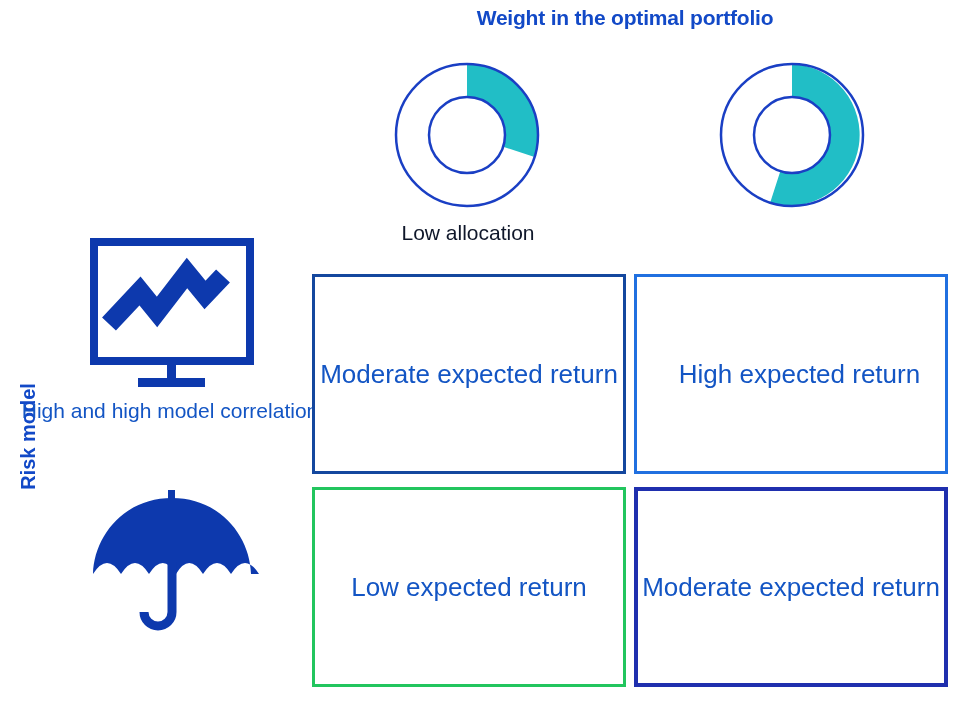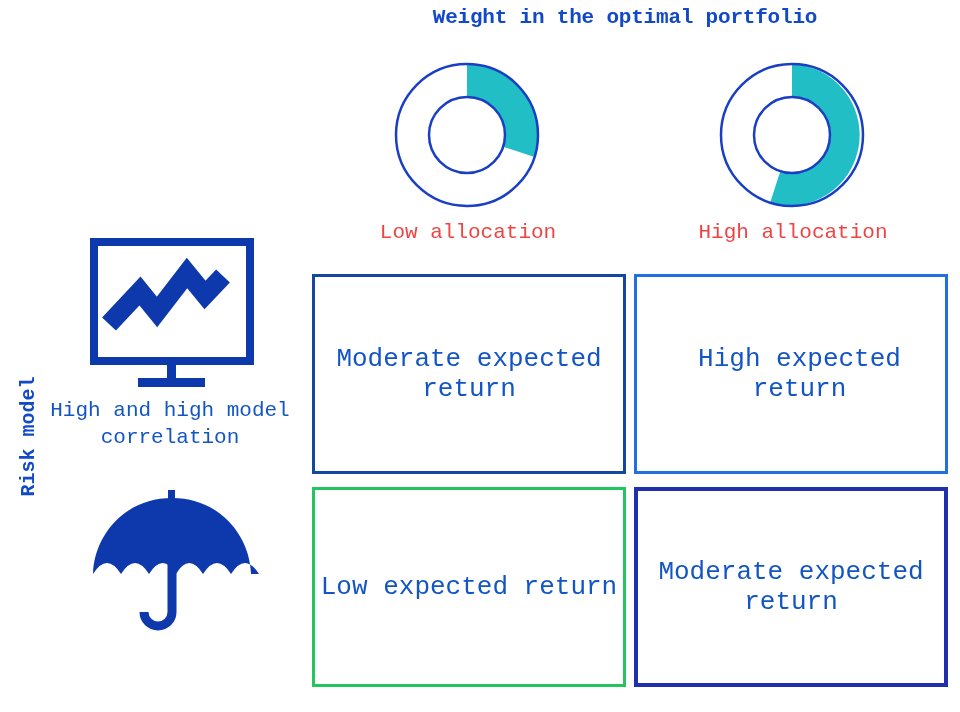--- a/index.html
+++ b/index.html
@@ -9,21 +9,20 @@
   }
   body {
     font-family: "Liberation Sans", sans-serif;
   }
   #canvas {
     position: relative;
     width: 960px;
     height: 712px;
     background: #ffffff;
     overflow: hidden;
-    font-family: Liberation Mono, monospace;
   }
 
   
   .chart-title {
     position: absolute;
     left: 290px;
     top: 6px;
     width: 670px;
     text-align: center;
     font-size: 21px;
@@ -56,21 +55,21 @@
   .donut-wrap.low  { left: 392px; top: 55px; }
   .donut-wrap.high { left: 717px; top: 55px; }
   .donut-wrap svg { display: block; }
 
   .col-label {
     position: absolute;
     top: 221px;
     width: 320px;
     text-align: center;
     font-size: 21px;
-    color: #ef4444;
+    color: #0f172a;
   }
   .col-label.low  { left: 308px; }
   .col-label.high { left: 633px; }
 
   
   .row-icon {
     position: absolute;
     width: 176px;
     height: 150px;
   }
@@ -130,21 +129,20 @@
   <div class="donut-wrap high">
     <svg width="152" height="160" viewBox="0 0 152 160">
 
       <path d="M 75 80 L 75 9 A 71 71 0 1 1 52.9 148.4 Z" fill="#21bec6" stroke="none"></path>
       <circle cx="75" cy="80" r="71" fill="none" stroke="#1a3fc4" stroke-width="2.5"></circle>
       <circle cx="75" cy="80" r="38" fill="#ffffff" stroke="#1a3fc4" stroke-width="2.5"></circle>
     </svg>
   </div>
 
   <div class="col-label low">Low allocation</div>
-  <div class="col-label high">High allocation</div>
 
   <div class="row-icon monitor">
     <svg width="176" height="150" viewBox="0 0 176 150">
       <rect x="10" y="4" width="156" height="119" fill="none" stroke="#0d39ad" stroke-width="8"></rect>
       <polyline points="25,86 56,53 73,74 103,35 121,57 139,38" fill="none" stroke="#0d39ad" stroke-width="19" stroke-linejoin="miter" stroke-linecap="butt"></polyline>
       <rect x="83" y="123" width="9" height="24" fill="#0d39ad"></rect>
       <rect x="54" y="140" width="67" height="9" fill="#0d39ad"></rect>
     </svg>
   </div>
 

